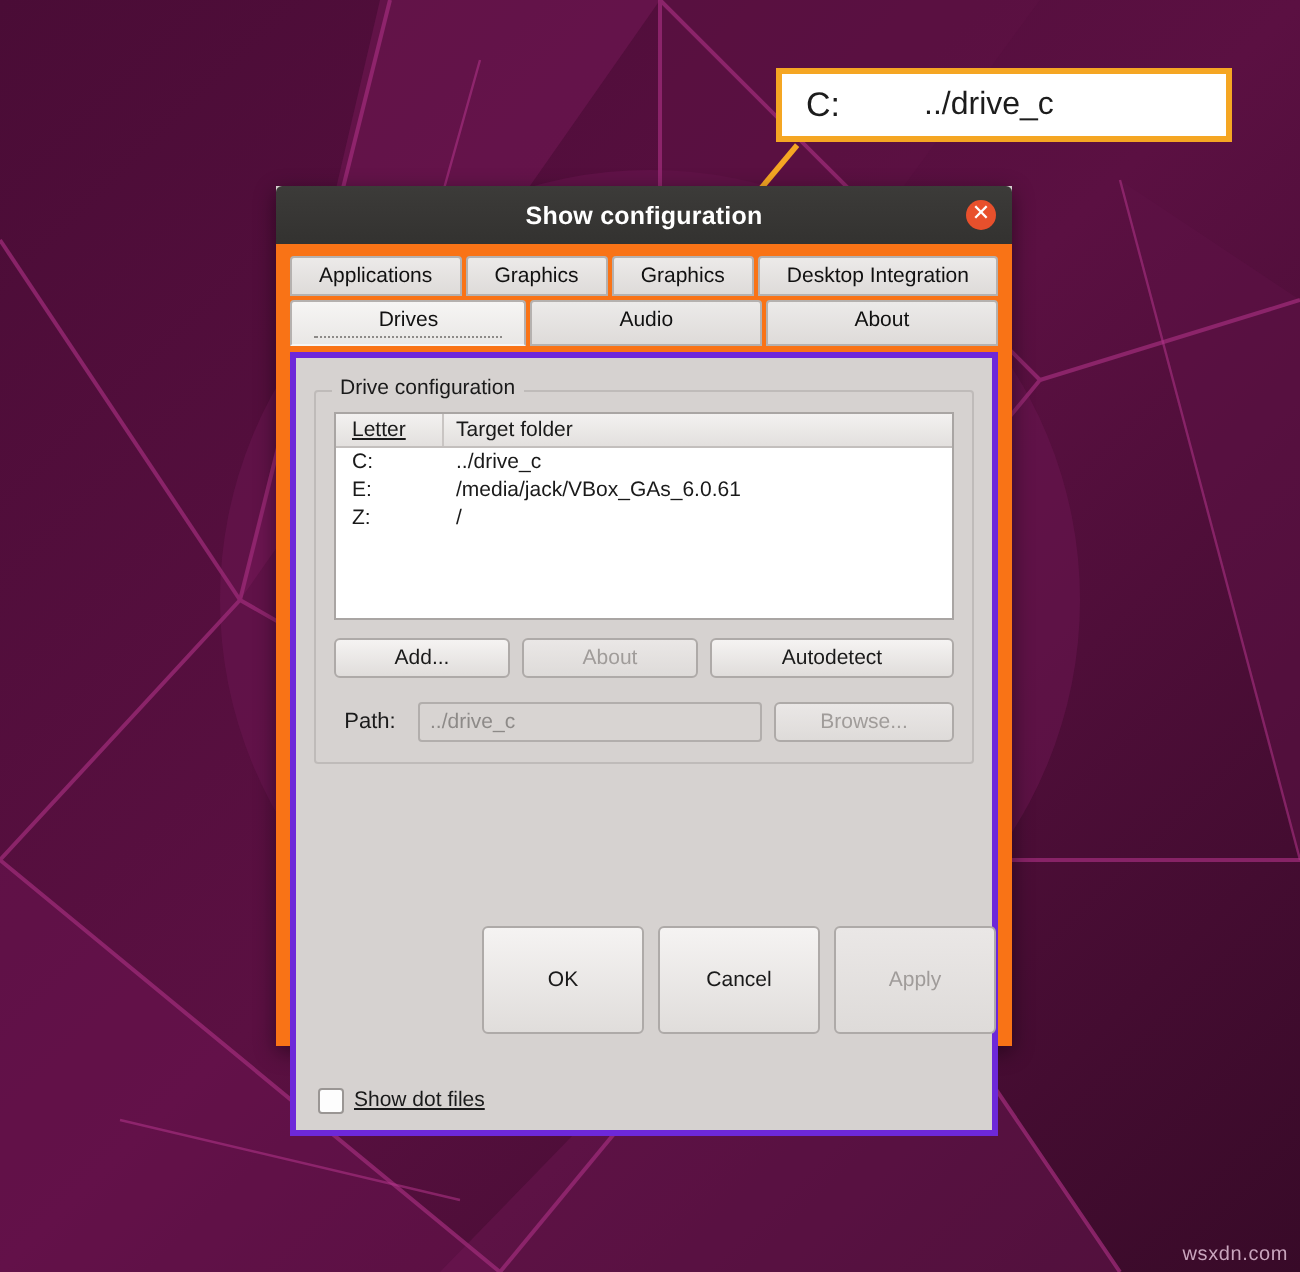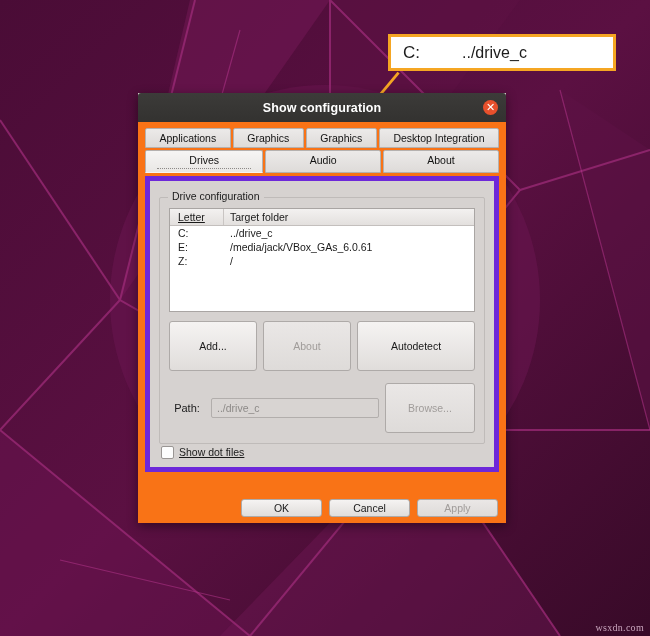--- a/index.html
+++ b/index.html
@@ -19,21 +19,20 @@
     height: 636px;
     overflow: hidden;
   }
   
   .wallpaper {
     position: absolute;
     inset: 0;
     background:
       radial-gradient(circle at 52% 48%, #5a1040 0%, #4a0d35 30%, #3a0a29 60%, #2e0820 100%);
     overflow: hidden;
-    font-family: Liberation Serif, serif;
   }
   .wsxdn {
     position: absolute;
     right: 6px;
     bottom: 3px;
     font-size: 10px;
     color: #c9a5bd;
     letter-spacing: .3px;
   }
 
@@ -148,22 +147,22 @@
     display: block;
     margin: 2px auto 0 auto;
     width: 84%;
     border-bottom: 1px dotted #8d8a88;
   }
 
   
   .panel {
     margin-top: 3px;
     background: #d6d2d0;
-    border: 5px solid #6d28d9;
-    height: 296px;
+    border: 3px solid #6d28d9;
+    height: 392px;
     box-sizing: border-box;
     padding: 10px 9px;
     position: relative;
   }
   .groupbox {
     border: 1px solid #bfbbb9;
     border-radius: 2px;
     padding: 10px 9px 10px 9px;
     position: relative;
     margin-top: 6px;
@@ -220,21 +219,21 @@
     display: flex;
     gap: 6px;
     margin-top: 9px;
   }
   .btn {
     background: linear-gradient(to bottom, #f5f3f2, #e0dddb);
     border: 1px solid #aeaaa8;
     border-radius: 3px;
     font-size: 10.5px;
     color: #1a1a1a;
-    padding: 18px 6px;
+    padding: 3px 6px;
     text-align: center;
     cursor: default;
   }
   .btn.disabled {
     color: #a09c9a;
     background: linear-gradient(to bottom, #eae7e6, #dedbd9);
   }
   .btn.w1 { width: 74px; }
   .btn.w2 { width: 74px; }
   .btn.wide { flex: 1; }
@@ -290,21 +289,21 @@
   }
   .bottom-btns {
     position: absolute;
     right: 8px;
     bottom: 6px;
     display: flex;
     gap: 7px;
   }
   .bottom-btns .btn {
     width: 67px;
-    padding: 2px 6px;
+    padding: 20px 6px;
   }
 </style>
 </head>
 <body>
 
 <div id="root">
 
   <div class="wallpaper">
     <svg width="650" height="636" viewBox="0 0 650 636" style="position:absolute;inset:0;">
       <defs>

